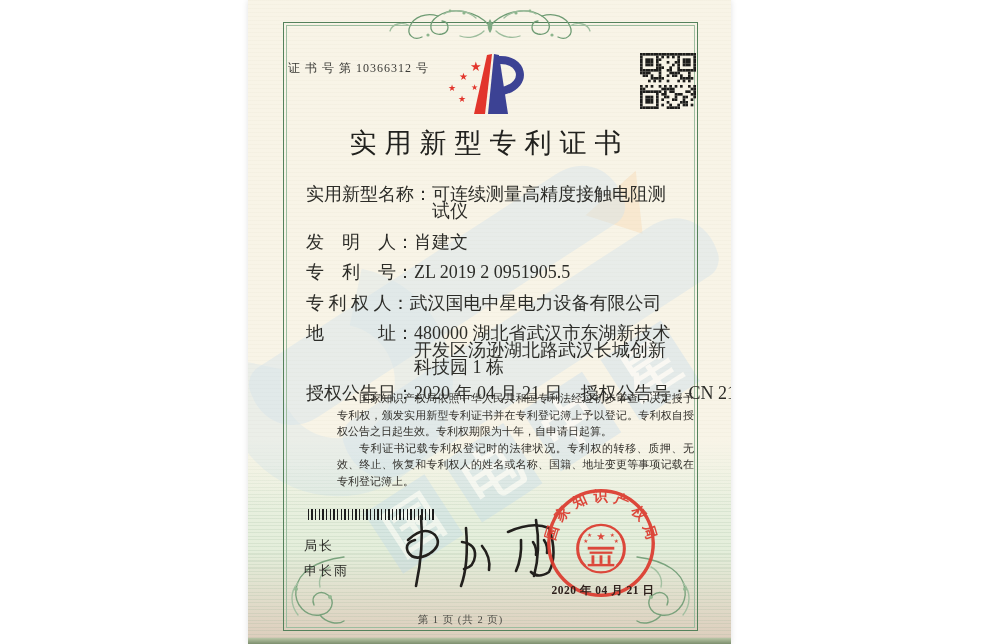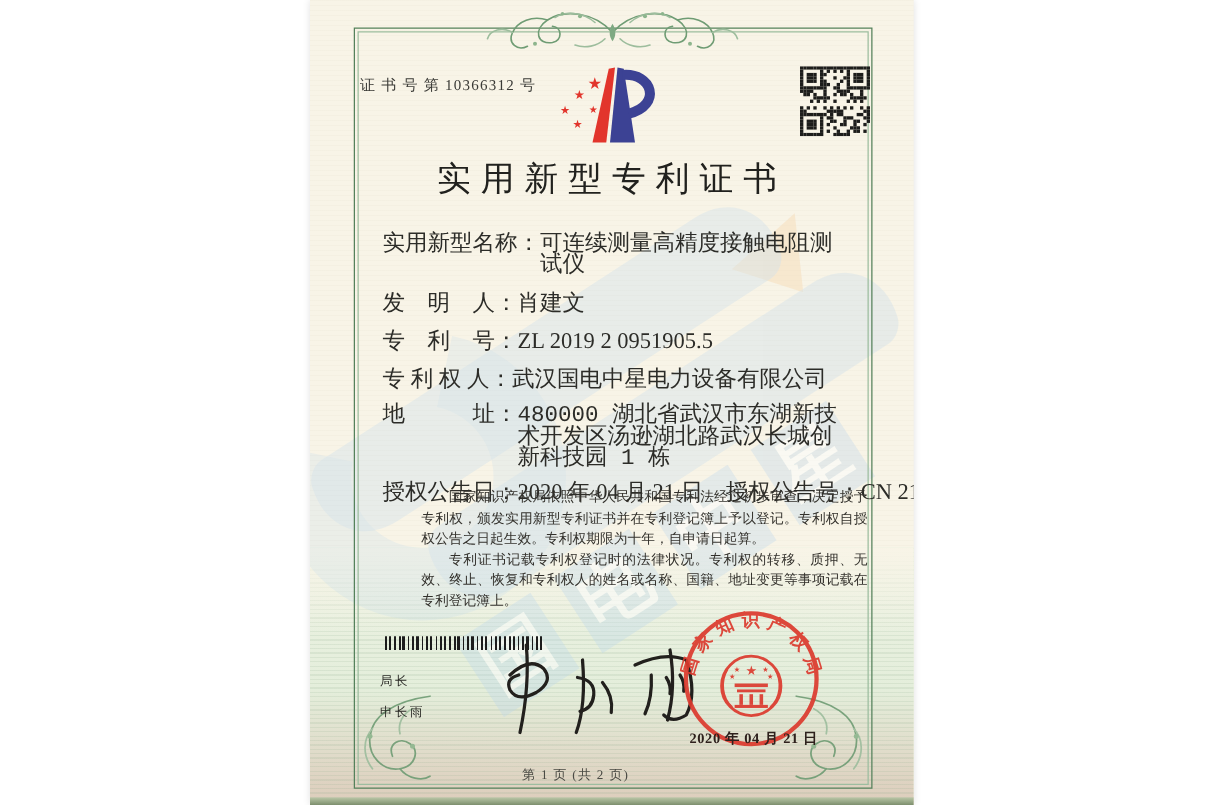--- a/index.html
+++ b/index.html
@@ -67,36 +67,36 @@
   .wm-tri { position:absolute; left:345px; top:168px; width:0; height:0;
     border-left:34px solid transparent; border-right:26px solid transparent;
     border-bottom:58px solid rgba(246,216,178,.8); transform:rotate(18deg); }
 
   
   .fields { position:absolute; left:58px; top:186px; width:376px; font-size:18px;
     color:#2c2c28; }
   .frow { display:flex; line-height:17px; margin-bottom:13.5px; }
   .flabel { flex:0 0 92px; white-space:nowrap; }
   .fvalue { flex:1; }
-  .frow.addr { margin-bottom:9px;font-family:Liberation Mono, monospace; }
+  .frow.addr { margin-bottom:9px; }
   .grant { display:flex; line-height:17px; white-space:nowrap; }
   .grant .pair2 { margin-left:18px; }
 
   
   .legal { position:absolute; left:42px; top:390px; width:404px; font-size:11px;
     line-height:16.5px; color:#33312c; text-align:justify; }
   .legal p { text-indent:2em;margin-left:47px; }
 
   
   .barcode { position:absolute; left:60px; top:509px; width:126px; height:11px;
     background:repeating-linear-gradient(90deg,
       #1c1c1c 0 1.5px, transparent 1.5px 3px,
       #1c1c1c 3px 5px, transparent 5px 7.5px,
       #1c1c1c 7.5px 8.5px, transparent 8.5px 11px); }
-  .signer { position:absolute; left:56px; top:533px; font-size:10px; color:#2a2a26;
+  .signer { position:absolute; left:56px; top:533px; font-size:13px; color:#2a2a26;
     line-height:25px; letter-spacing:2px; }
   .sig { position:absolute; left:130px; top:508px; width:200px; height:90px; }
 
   .seal { position:absolute; left:296px; top:486px; width:114px; height:114px; opacity:.92; }
   .seal-date { position:absolute; left:297px; top:583px; width:116px; text-align:center;
     font-size:11.5px; color:#2e211d; font-weight:bold; letter-spacing:.5px; z-index:5; }
 
   .footer { position:absolute; left:35px; width:355px; top:613px; text-align:center;
     font-size:10.5px; color:#4a4a44; letter-spacing:1px; }
 </style>

